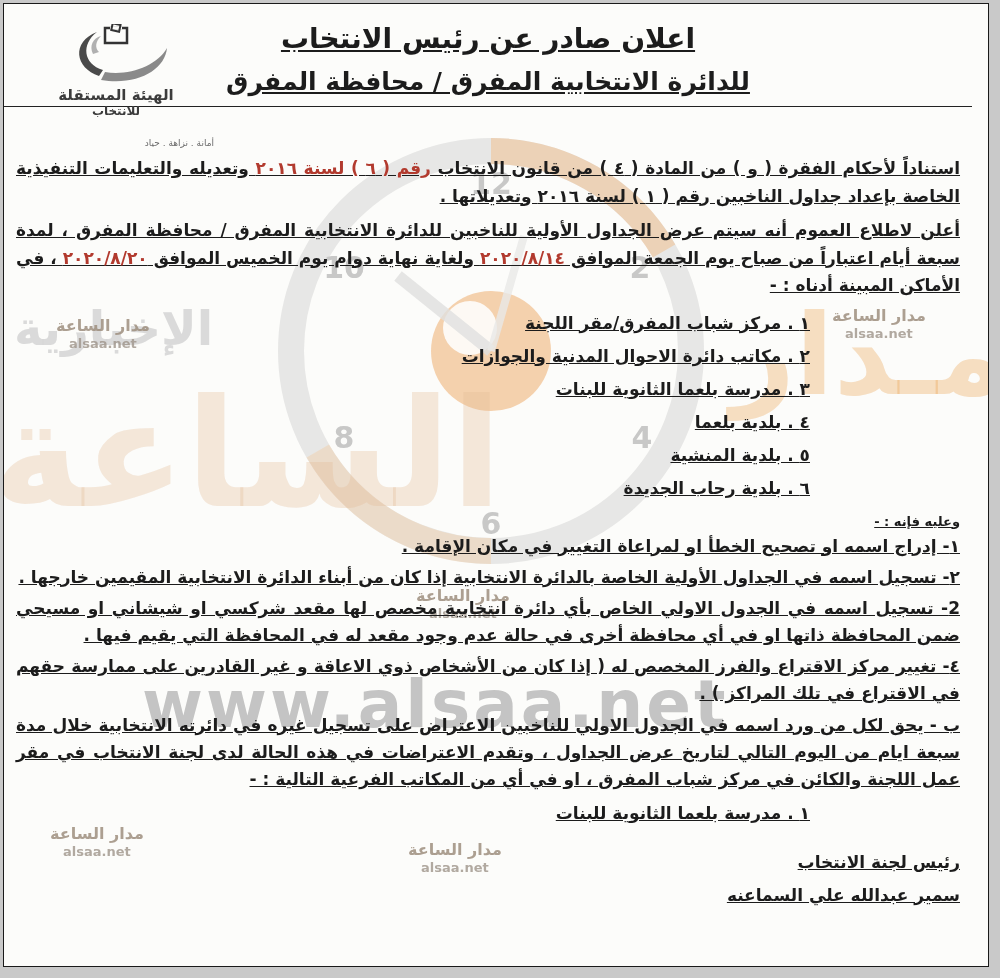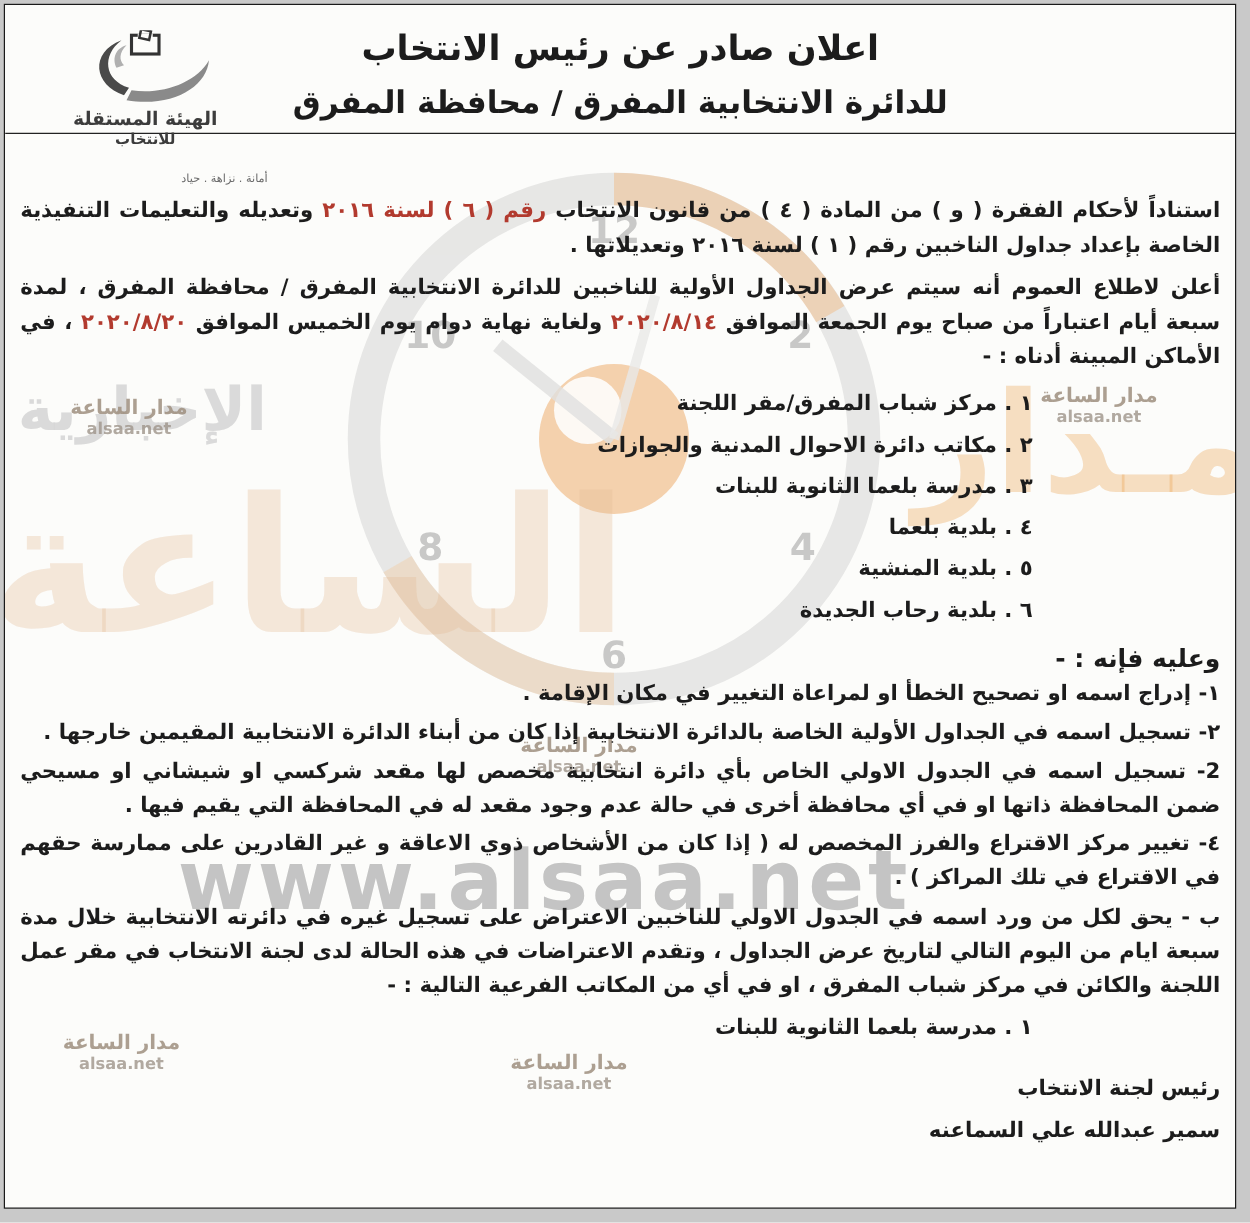--- a/index.html
+++ b/index.html
@@ -38,40 +38,40 @@
   .wm-brand .b1{font-size:16px;font-weight:bold;color:rgba(158,142,126,.85);}
   .wm-brand .b2{font-size:13px;font-weight:bold;color:rgba(158,148,138,.8);}
   .wm-b1{left:52px;top:312px;}
   .wm-b2{left:828px;top:302px;}
   .wm-b3{left:412px;top:582px;}
   .wm-b4{left:46px;top:820px;}
   .wm-b5{left:404px;top:836px;}
   
   .content{
     position:relative;z-index:2;direction:rtl;
-    padding:6px 12px 0 12px;color:#1c1c1c;font-weight:bold;
+    padding:6px 28px 0 12px;color:#1c1c1c;font-weight:bold;text-decoration:underline;
   }
   .logo{
     position:absolute;top:20px;left:14px;width:196px;
     text-align:center;z-index:3;color:#3c3c3c;
   }
   .logo .org1{font-size:15px;font-weight:bold;margin-top:-4px;}
   .logo .org2{font-size:12px;font-weight:bold;}
   .logo .tag{font-size:9px;letter-spacing:2px;color:#6a6a6a;margin-top:20px;text-align:right;}
   .header{min-height:126px;text-align:center;padding-top:12px;}
   .title1{font-size:28px;font-weight:bold;}
   .title2{font-size:25px;font-weight:bold;margin-top:12px;}
   .header-rule{border-bottom:1.5px solid #222;margin:10px -12px 0 -12px;}
   p.body-par{
     font-size:17px;line-height:1.62;margin:7px 0;text-align:justify;
   }
   .red{color:#b23a2e;}
   .indent-list{padding-right:150px;margin:4px 0;}
   .indent-list .li{font-size:17px;line-height:1.95;}
-  .therefore{font-size:20px;margin:8px 0 4px;}
+  .therefore{font-size:13px;margin:8px 0 4px;}
   .sub-item{font-size:17px;line-height:1.6;margin:4px 0;text-align:justify;}
   .signature{margin-top:16px;direction:rtl;text-align:right;padding-left:46px;line-height:1.9;}
   .sig-role{font-size:17px;}
   .sig-name{font-size:17px;}
 </style>
 </head>
 <body>
 
 <div class="document">
 

